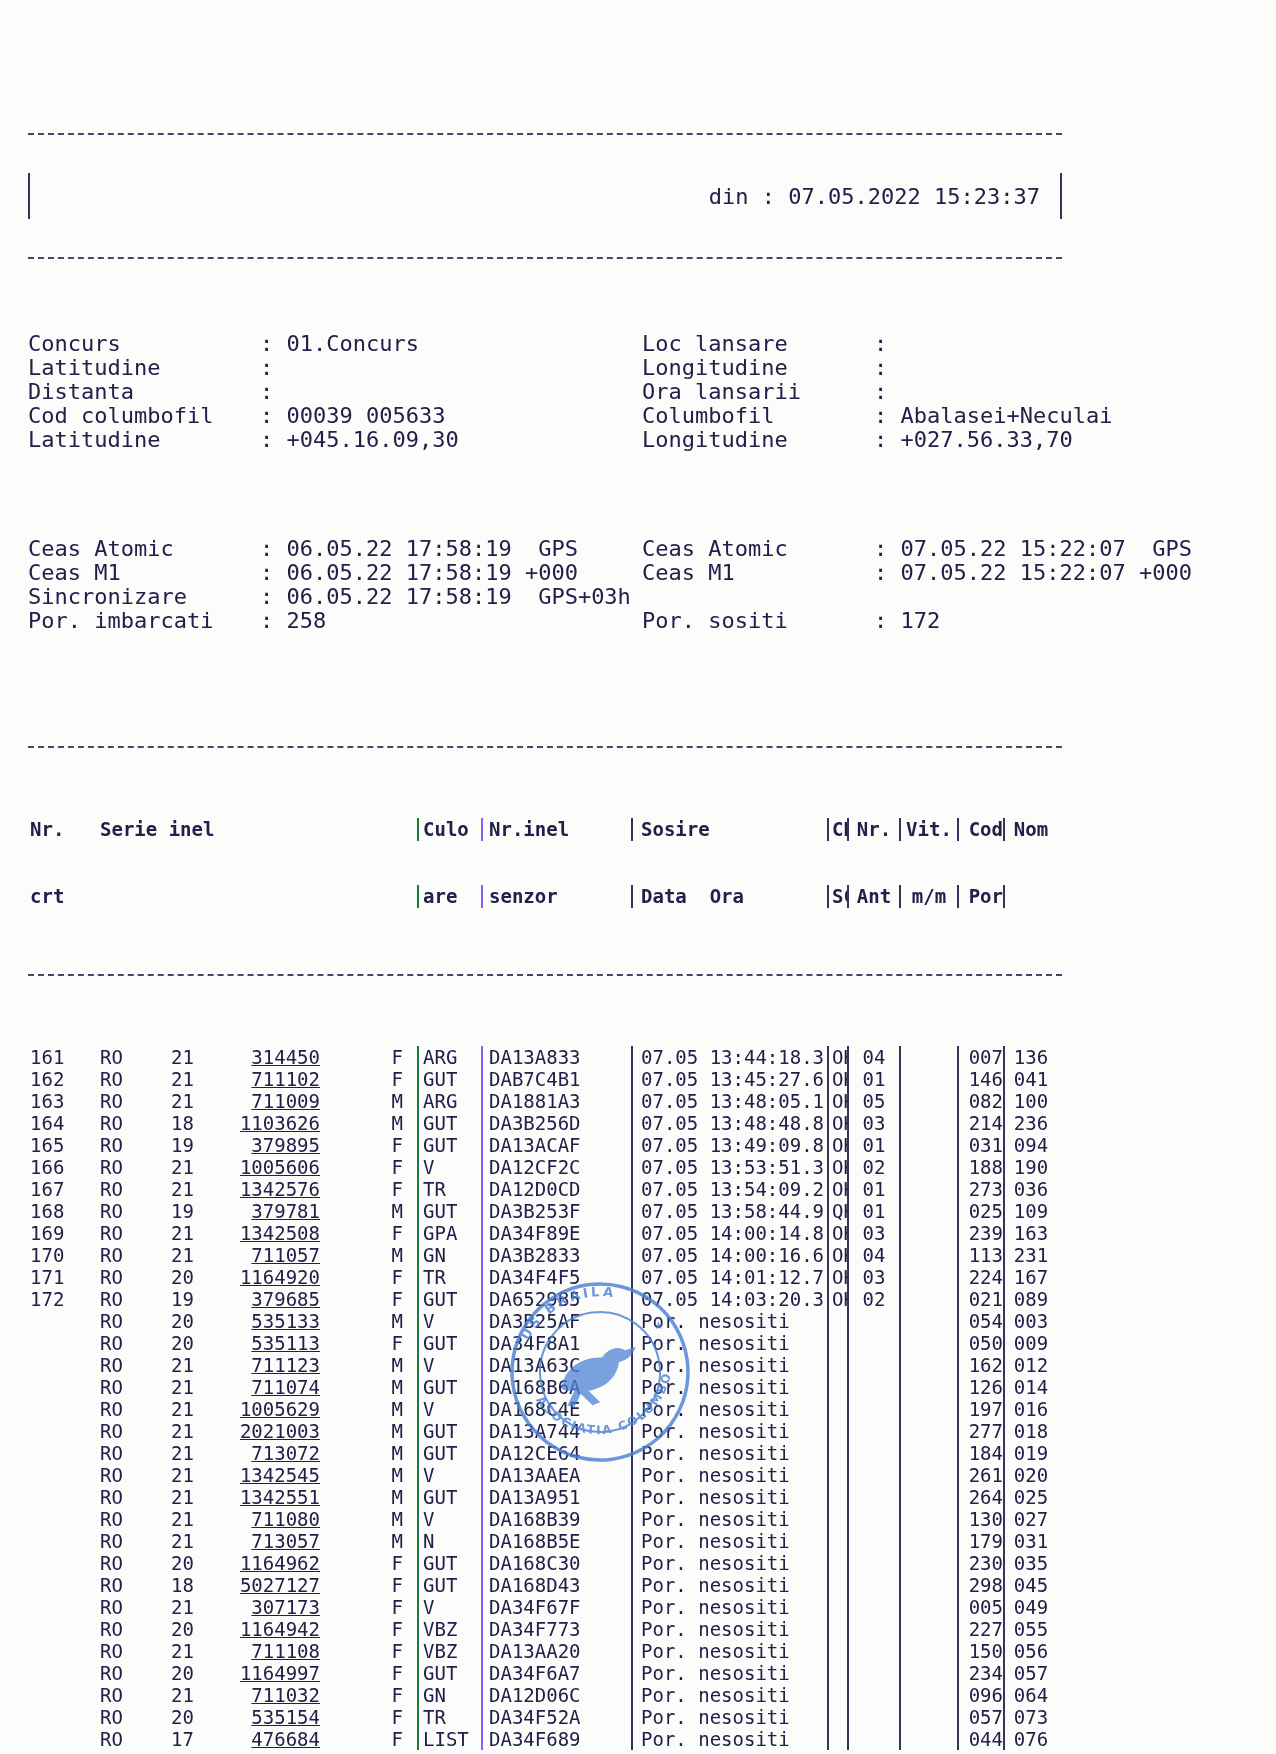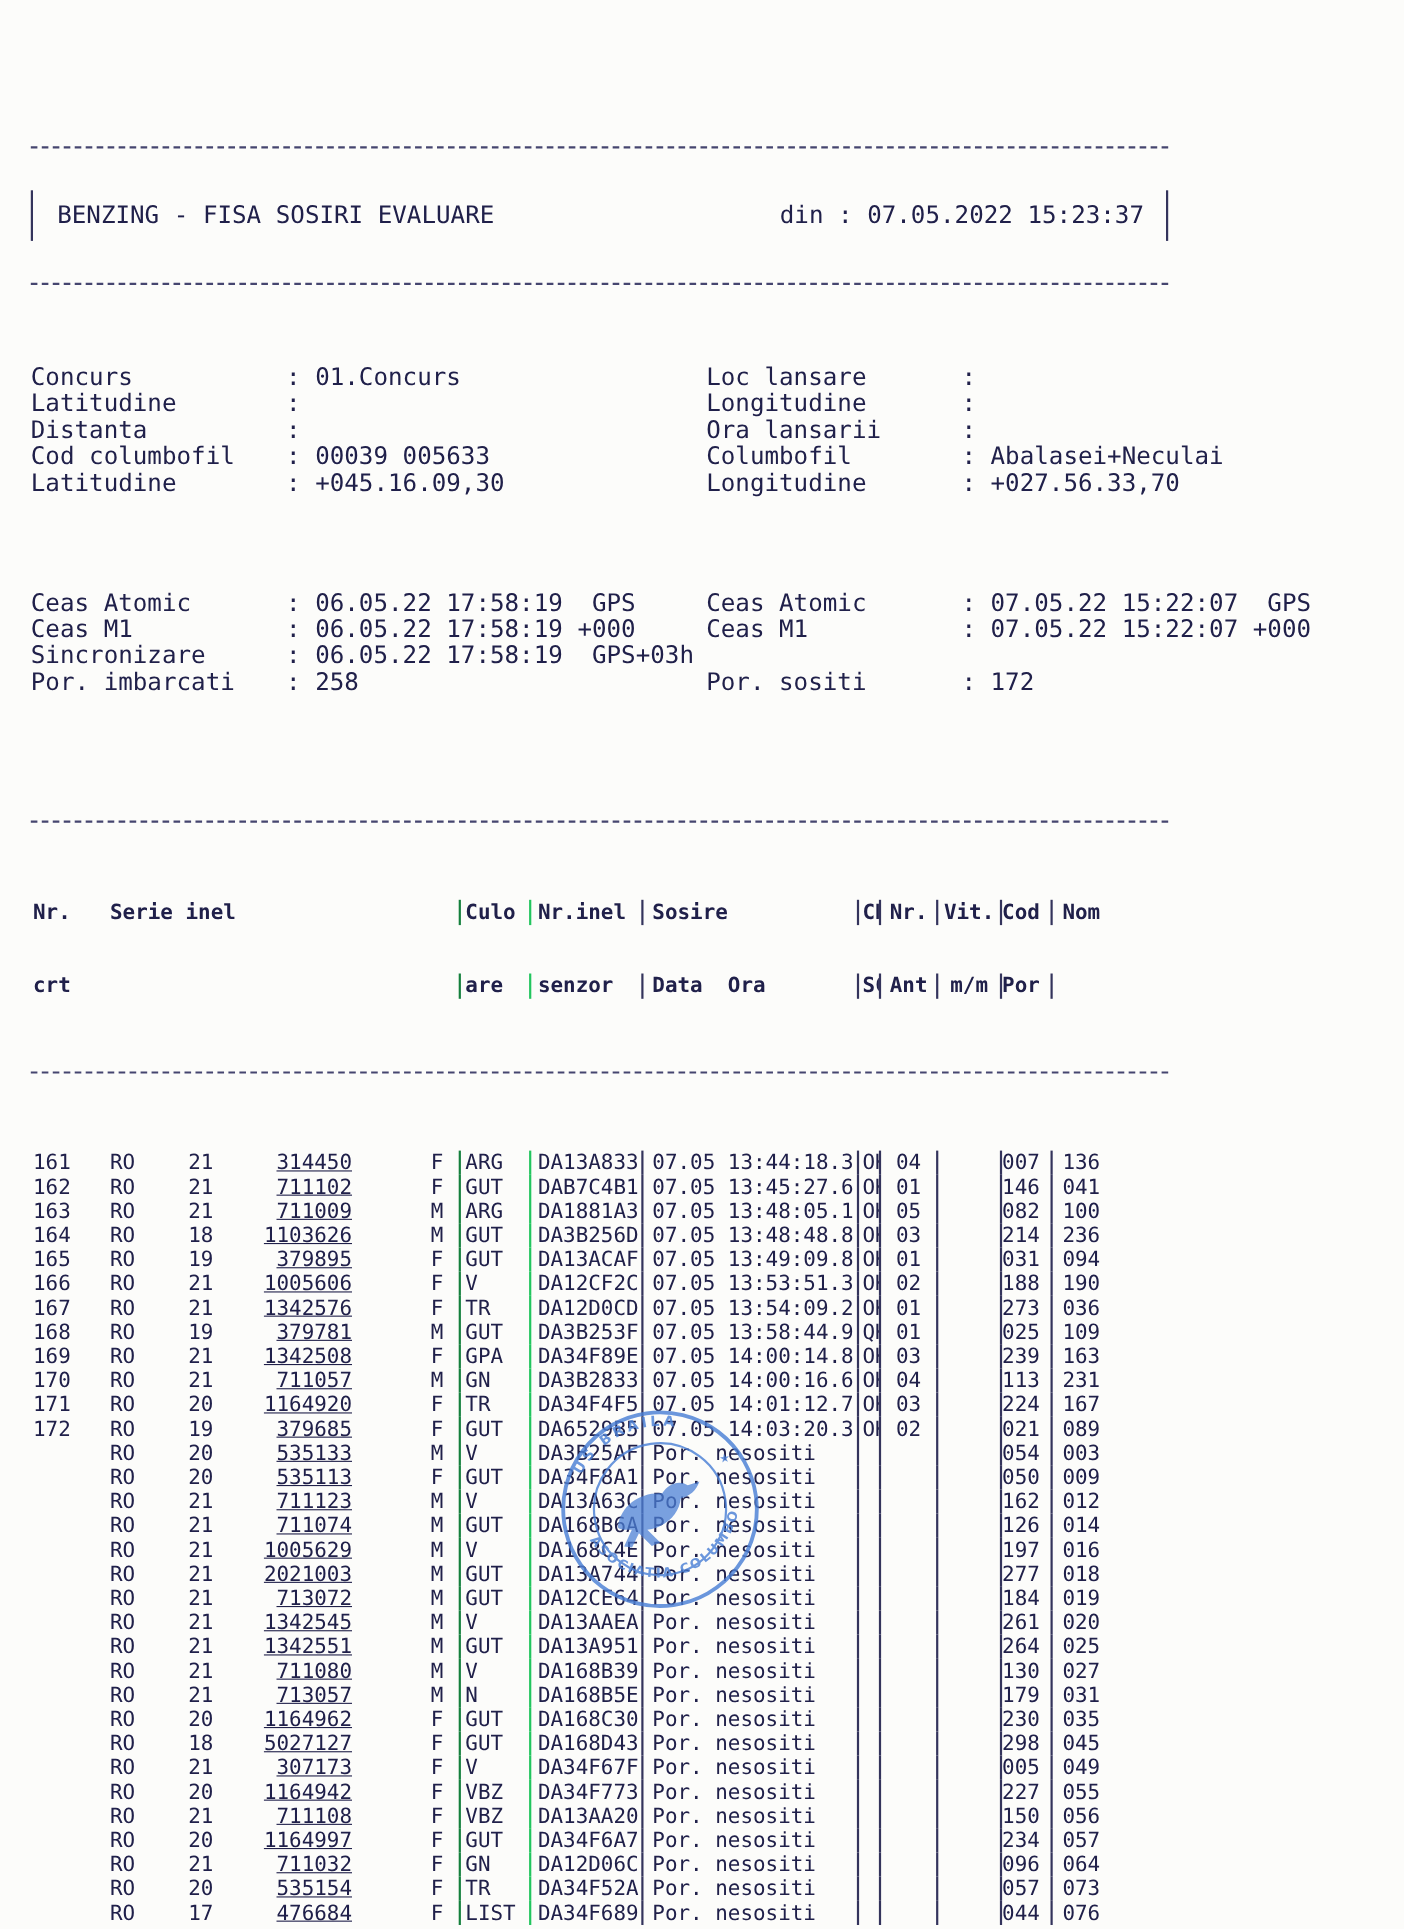--- a/index.html
+++ b/index.html
@@ -30,39 +30,38 @@
   .t-row{display:flex;height:22px;line-height:22px;}
   .t-head{height:23px;line-height:23px;font-weight:bold;}
   .c{flex:none;box-sizing:border-box;overflow:hidden;}
   .c-nr{width:46px;padding-left:2px;}
   .c-serie{width:343px;padding-left:26px;}
   .c-country{width:74px;padding-left:26px;}
   .c-year{width:46px;text-align:right;}
   .c-ring{width:126px;text-align:right;text-decoration:underline;}
   .c-sex{width:97px;text-align:right;padding-right:14px;}
   .c-color{width:64px;padding-left:4px;border-left:2px solid #15803d;}
-  .c-sensor{width:102px;padding-left:6px;border-left:2px solid #22c55e;}
+  .c-sensor{width:150px;padding-left:6px;border-left:2px solid #8b5cf6;}
   .c-sosire{width:196px;padding-left:8px;border-left:2px solid #34345c;}
   .c-cd{width:20px;padding-left:3px;border-left:2px solid #34345c;}
   .c-ant{width:52px;text-align:center;border-left:2px solid #34345c;}
   .c-vit{width:58px;text-align:center;border-left:2px solid #34345c;}
-  .c-cod{width:46px;text-align:left;border-left:2px solid #34345c;}
+  .c-cod{width:46px;text-align:right;border-left:2px solid #34345c;}
   .c-nom{width:54px;text-align:center;border-left:2px solid #34345c;}
   
   .stamp{position:absolute;left:500px;top:1272px;width:200px;height:200px;
          transform:rotate(-8deg);opacity:.82;}
 </style>
 </head>
 <body>
 
 <div class="page">
 
   <div class="hbox">
     <div class="hbox-title">
-      <span>BENZING - FISA SOSIRI EVALUARE</span>
       <span class="hdate">din : 07.05.2022 15:23:37</span>
     </div>
   </div>
 
   <div id="info" class="info"><div class="info-row"><span class="l">Concurs</span><span class="lv">: 01.Concurs</span><span class="r">Loc lansare</span><span class="rv">:</span></div><div class="info-row"><span class="l">Latitudine</span><span class="lv">:</span><span class="r">Longitudine</span><span class="rv">:</span></div><div class="info-row"><span class="l">Distanta</span><span class="lv">:</span><span class="r">Ora lansarii</span><span class="rv">:</span></div><div class="info-row"><span class="l">Cod columbofil</span><span class="lv">: 00039 005633</span><span class="r">Columbofil</span><span class="rv">: Abalasei+Neculai</span></div><div class="info-row"><span class="l">Latitudine</span><span class="lv">: +045.16.09,30</span><span class="r">Longitudine</span><span class="rv">: +027.56.33,70</span></div></div>
 
   <div id="clock" class="clock"><div class="info-row"><span class="l">Ceas Atomic</span><span class="lv">: 06.05.22 17:58:19  GPS</span><span class="r">Ceas Atomic</span><span class="rv">: 07.05.22 15:22:07  GPS</span></div><div class="info-row"><span class="l">Ceas M1</span><span class="lv">: 06.05.22 17:58:19 +000</span><span class="r">Ceas M1</span><span class="rv">: 07.05.22 15:22:07 +000</span></div><div class="info-row"><span class="l">Sincronizare</span><span class="lv">: 06.05.22 17:58:19  GPS+03h</span><span class="r"></span><span class="rv"></span></div><div class="info-row"><span class="l">Por. imbarcati</span><span class="lv">: 258</span><span class="r">Por. sositi</span><span class="rv">: 172</span></div></div>
 
   <div class="tbl">
     <div class="t-sep"></div>

